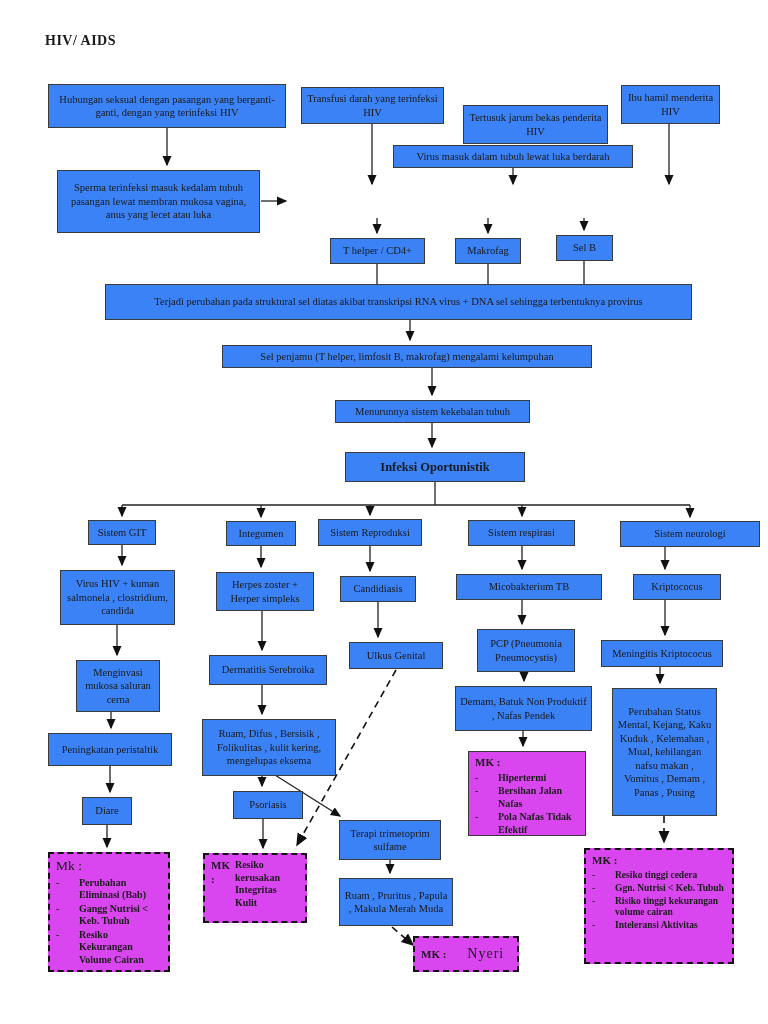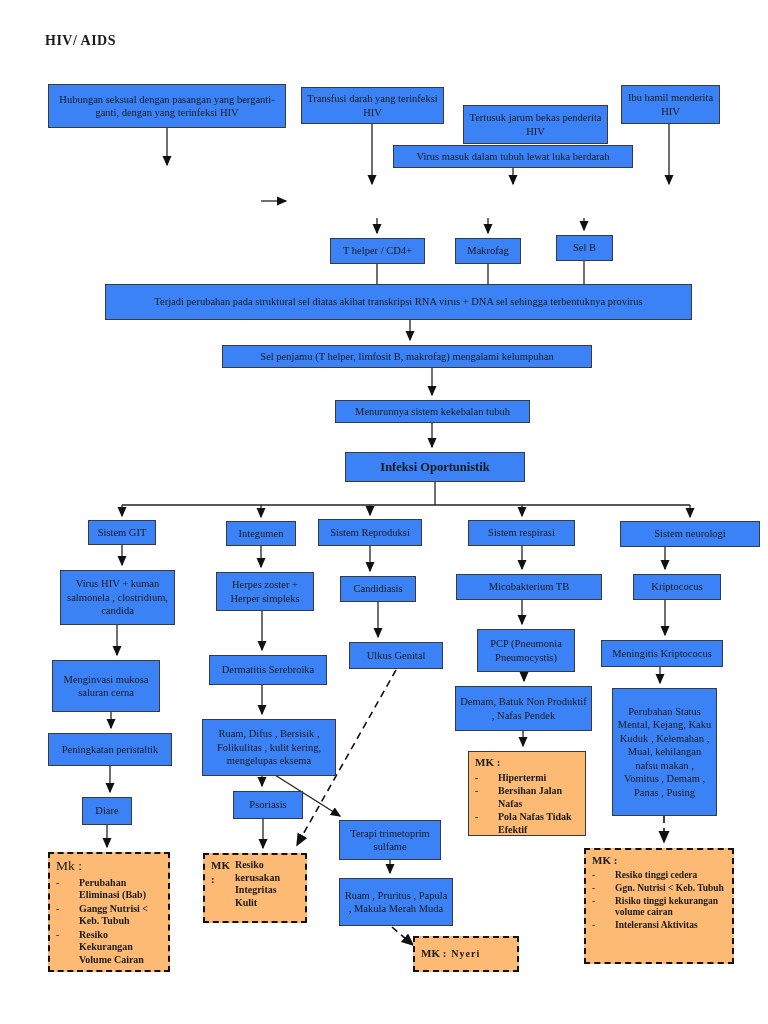--- a/index.html
+++ b/index.html
@@ -4,31 +4,31 @@
 <style>
   html,body{margin:0;padding:0;background:#e9e9e9;}
   .page{position:relative;width:768px;height:1024px;background:#ffffff;margin:0 auto;
         font-family:"Liberation Serif","DejaVu Serif",serif;color:#1a1a1a;overflow:hidden;}
   .title{position:absolute;font-size:14px;font-weight:bold;letter-spacing:.5px;}
   .box{position:absolute;border:1.4px solid #3a3a3a;background:#3b82f6;display:flex;
        align-items:center;justify-content:center;text-align:center;
        font-size:10.5px;line-height:1.28;padding:2px 4px;box-sizing:border-box;}
   .bold{font-weight:bold;}
   .big{font-size:12.5px;}
-  .mk{position:absolute;background:#fdba74;box-sizing:border-box;padding:4px 6px;text-align:left;
+  .mk{position:absolute;background:#d946ef;box-sizing:border-box;padding:4px 6px;text-align:left;
       font-size:10px;line-height:1.25;}
   .dashed{border:2px dashed #111;}
   .solidb{border:1.5px solid #3a3a3a;}
   .mk-label{font-size:13.5px;margin-bottom:2px;}
   .mk-label.sm{font-size:11px;font-weight:bold;}
   .mk-item{display:flex;font-weight:bold;margin-bottom:1px;}
   .mk-item .dash{width:9px;flex:0 0 9px;font-weight:normal;}
   .mk-item span:last-child{padding-left:14px;text-indent:0;}
   .mk-flex{display:flex;gap:5px;font-weight:bold;}
-  .nyeri-text{font-size:10px;font-weight:bold;letter-spacing:1px;}
+  .nyeri-text{font-size:14px;font-weight:normal;letter-spacing:1px;margin-left:16px;}
   svg.connect{position:absolute;left:0;top:0;pointer-events:none;}
 </style>
 </head>
 <body>
 
 <div class="page">
 
   <svg class="connect" width="768" height="1024" viewBox="0 0 768 1024">
     <defs>
       <marker id="ah" markerWidth="9" markerHeight="8" refX="7" refY="3.5" orient="auto">
@@ -89,20 +89,21 @@
 
   <div class="title" style="left:45px;top:33px;position:absolute;">HIV/ AIDS</div>
 
   <div class="box" style="left:48px;top:84px;width:238px;height:44px;">Hubungan seksual dengan pasangan yang berganti-ganti, dengan yang terinfeksi HIV</div>
   <div class="box" style="left:301px;top:87px;width:143px;height:37px;">Transfusi darah yang terinfeksi HIV</div>
   <div class="box" style="left:463px;top:85px;width:145px;height:39px;margin-top:20px;">Tertusuk jarum bekas penderita HIV</div>
   <div class="box" style="left:621px;top:85px;width:99px;height:39px;">Ibu hamil menderita HIV</div>
 
   <div class="box" style="left:393px;top:145px;width:240px;height:23px;">Virus masuk dalam tubuh lewat luka berdarah</div>
 
+  <div class="box" style="left:57px;top:170px;width:203px;height:63px;">Sperma terinfeksi masuk kedalam tubuh pasangan lewat membran mukosa vagina, anus yang lecet atau luka</div>
 
 
   <div class="box" style="left:330px;top:238px;width:95px;height:26px;">T helper / CD4+</div>
   <div class="box" style="left:455px;top:238px;width:66px;height:26px;">Makrofag</div>
   <div class="box" style="left:556px;top:235px;width:57px;height:26px;">Sel B</div>
 
   <div class="box" style="left:105px;top:284px;width:587px;height:36px;font-family:Liberation Serif, serif;">Terjadi perubahan pada struktural sel diatas akibat transkripsi RNA virus + DNA sel sehingga terbentuknya provirus</div>
 
   <div class="box" style="left:222px;top:345px;width:370px;height:23px;">Sel penjamu (T helper, limfosit B, makrofag) mengalami kelumpuhan</div>
 
@@ -110,21 +111,21 @@
 
   <div class="box" style="left:335px;top:400px;width:195px;height:23px;">Menurunnya sistem kekebalan tubuh</div>
 
   <div class="box" style="left:88px;top:520px;width:68px;height:25px;">Sistem GIT</div>
   <div class="box" style="left:226px;top:521px;width:70px;height:25px;">Integumen</div>
   <div class="box" style="left:318px;top:519px;width:104px;height:27px;">Sistem Reproduksi</div>
   <div class="box" style="left:468px;top:520px;width:107px;height:26px;">Sistem respirasi</div>
   <div class="box" style="left:620px;top:521px;width:140px;height:26px;">Sistem neurologi</div>
 
   <div class="box" style="left:60px;top:570px;width:115px;height:55px;">Virus HIV + kuman salmonela , clostridium, candida</div>
-  <div class="box" style="left:52px;top:660px;width:108px;height:52px;">Menginvasi mukosa saluran cerna</div>
+  <div class="box" style="left:76px;top:660px;width:84px;height:52px;">Menginvasi mukosa saluran cerna</div>
   <div class="box" style="left:48px;top:733px;width:124px;height:33px;">Peningkatan peristaltik</div>
   <div class="box" style="left:82px;top:797px;width:50px;height:28px;">Diare</div>
   <div class="mk dashed" style="left:48px;top:852px;width:122px;height:120px;">
     <div class="mk-label">Mk :</div>
     <div>
         <div class="mk-item">
           <span class="dash">-</span>
           <span>Perubahan Eliminasi (Bab)</span>
         </div>
         <div class="mk-item">

